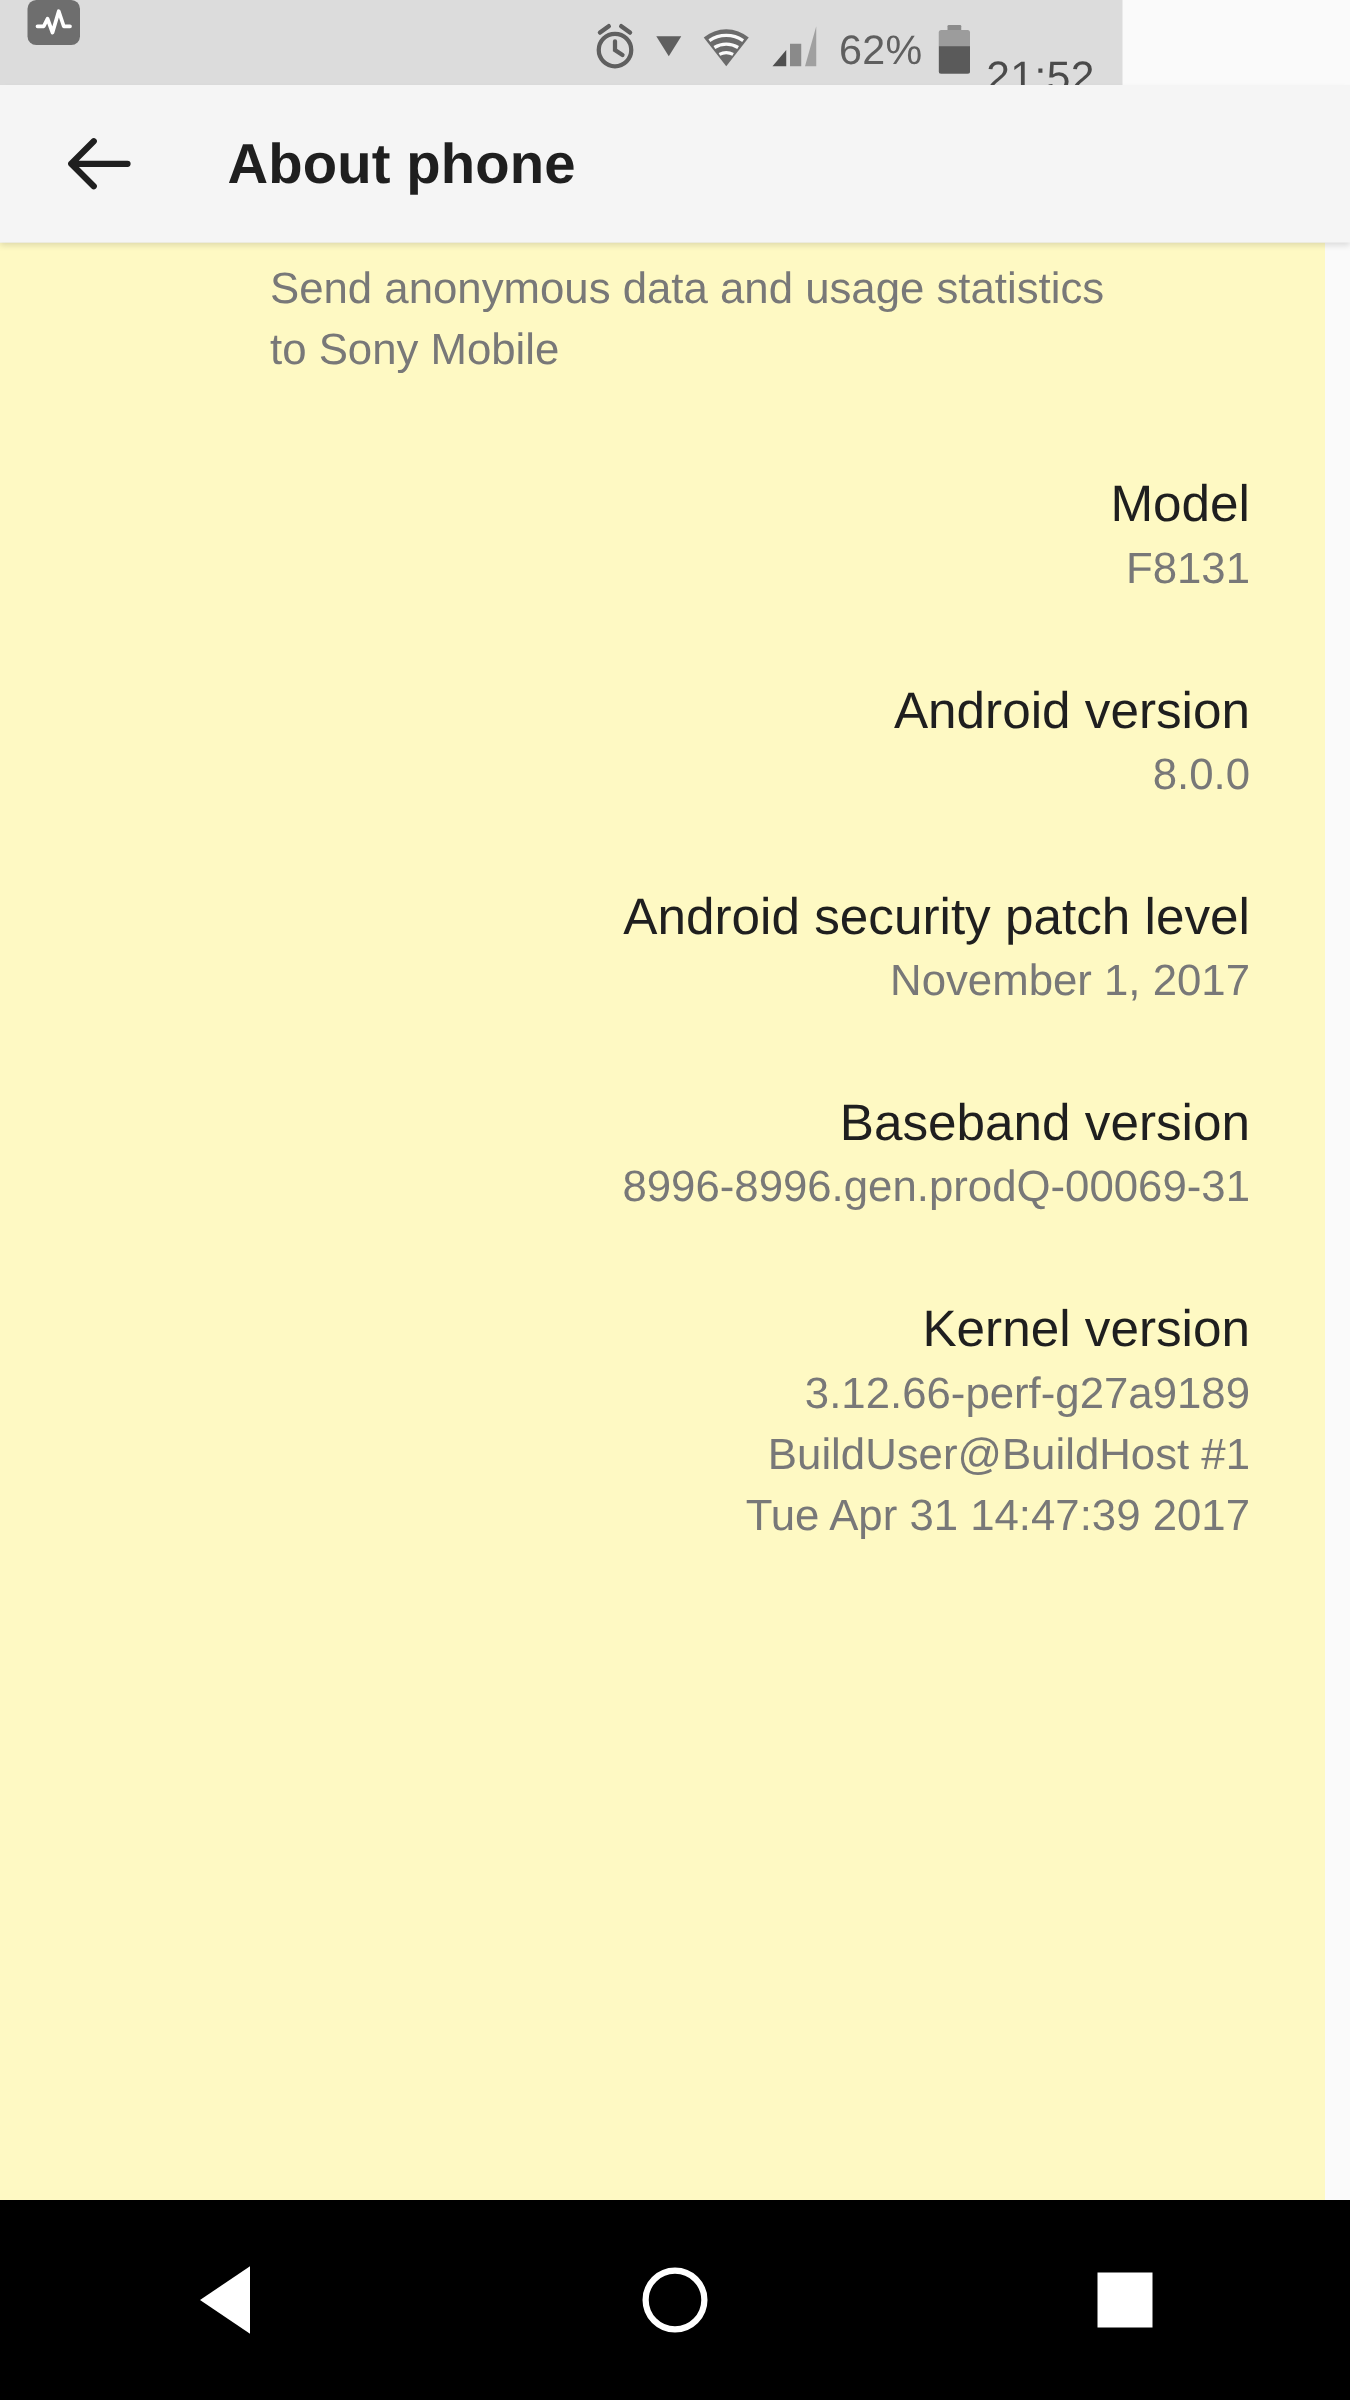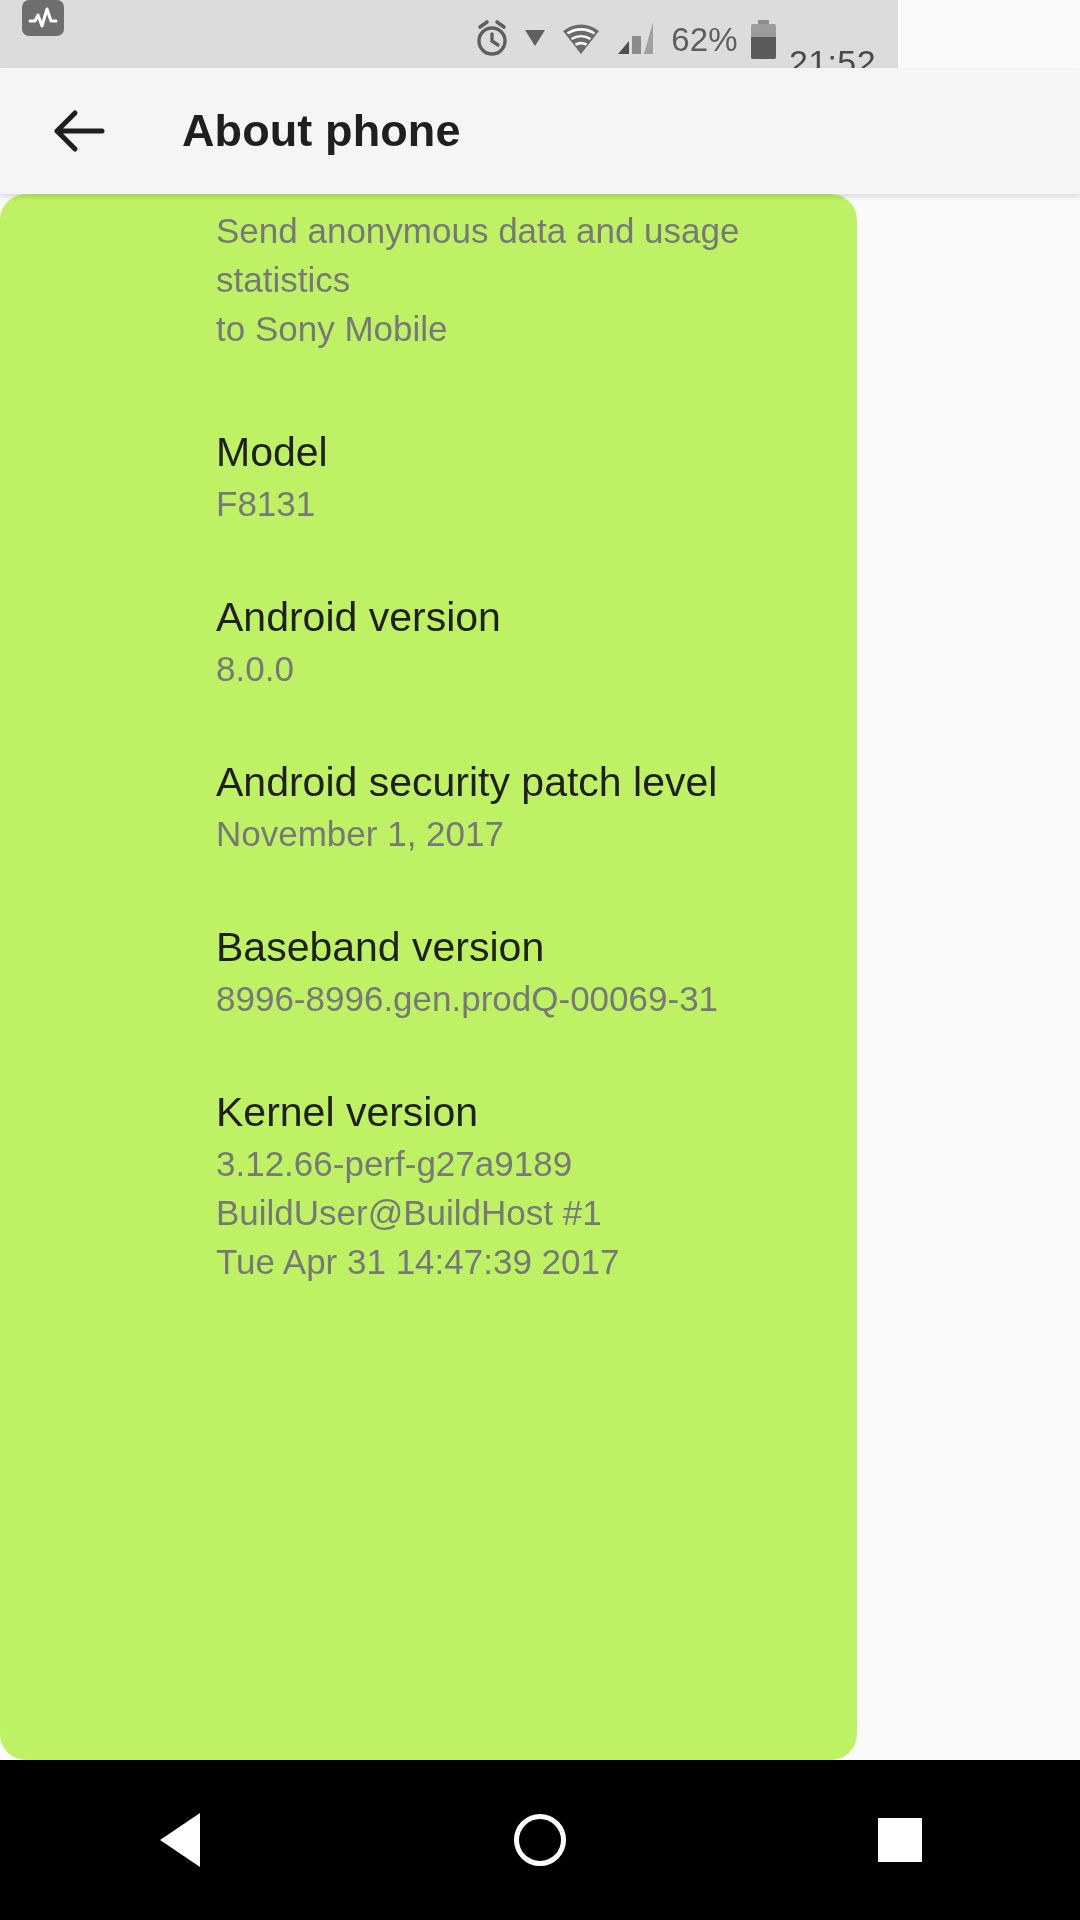--- a/index.html
+++ b/index.html
@@ -64,35 +64,34 @@
     display:flex; align-items:center; justify-content:center;
   }
   .app-title {
     margin-left:66px;
     font-size:45px; font-weight:700; color:#1f1f1f;
     letter-spacing:0.1px;
   }
 
   
   .content {
-    position:absolute; top:194px; left:0; width:857px; height:1566px;
-    background:#bef264;
+    position:absolute; top:194px; left:0; width:1060px; height:1566px;
+    background:#fef9c3;
     overflow:hidden;
-    border-radius:26px;
   }
   .clipped-row {
     position:relative;
     padding:0 0 0 216px;
     margin-top:-46px;
   }
   .clipped-title {
     font-size:41px; color:#1f1f1f; line-height:58px;
     white-space:nowrap;
   }
-  .item { padding-left:216px; padding-right:60px; }
+  .item { padding-left:216px; padding-right:60px;text-align:right; }
   .item-title {
     font-size:41px; color:#1f1f1f; line-height:54px; font-weight:400;
   }
   .item-sub {
     font-size:35px; color:#787878; line-height:49px; font-weight:400;
   }
   .spacer-lg { height:72px; }
   .spacer-md { height:62px; }
 
   

